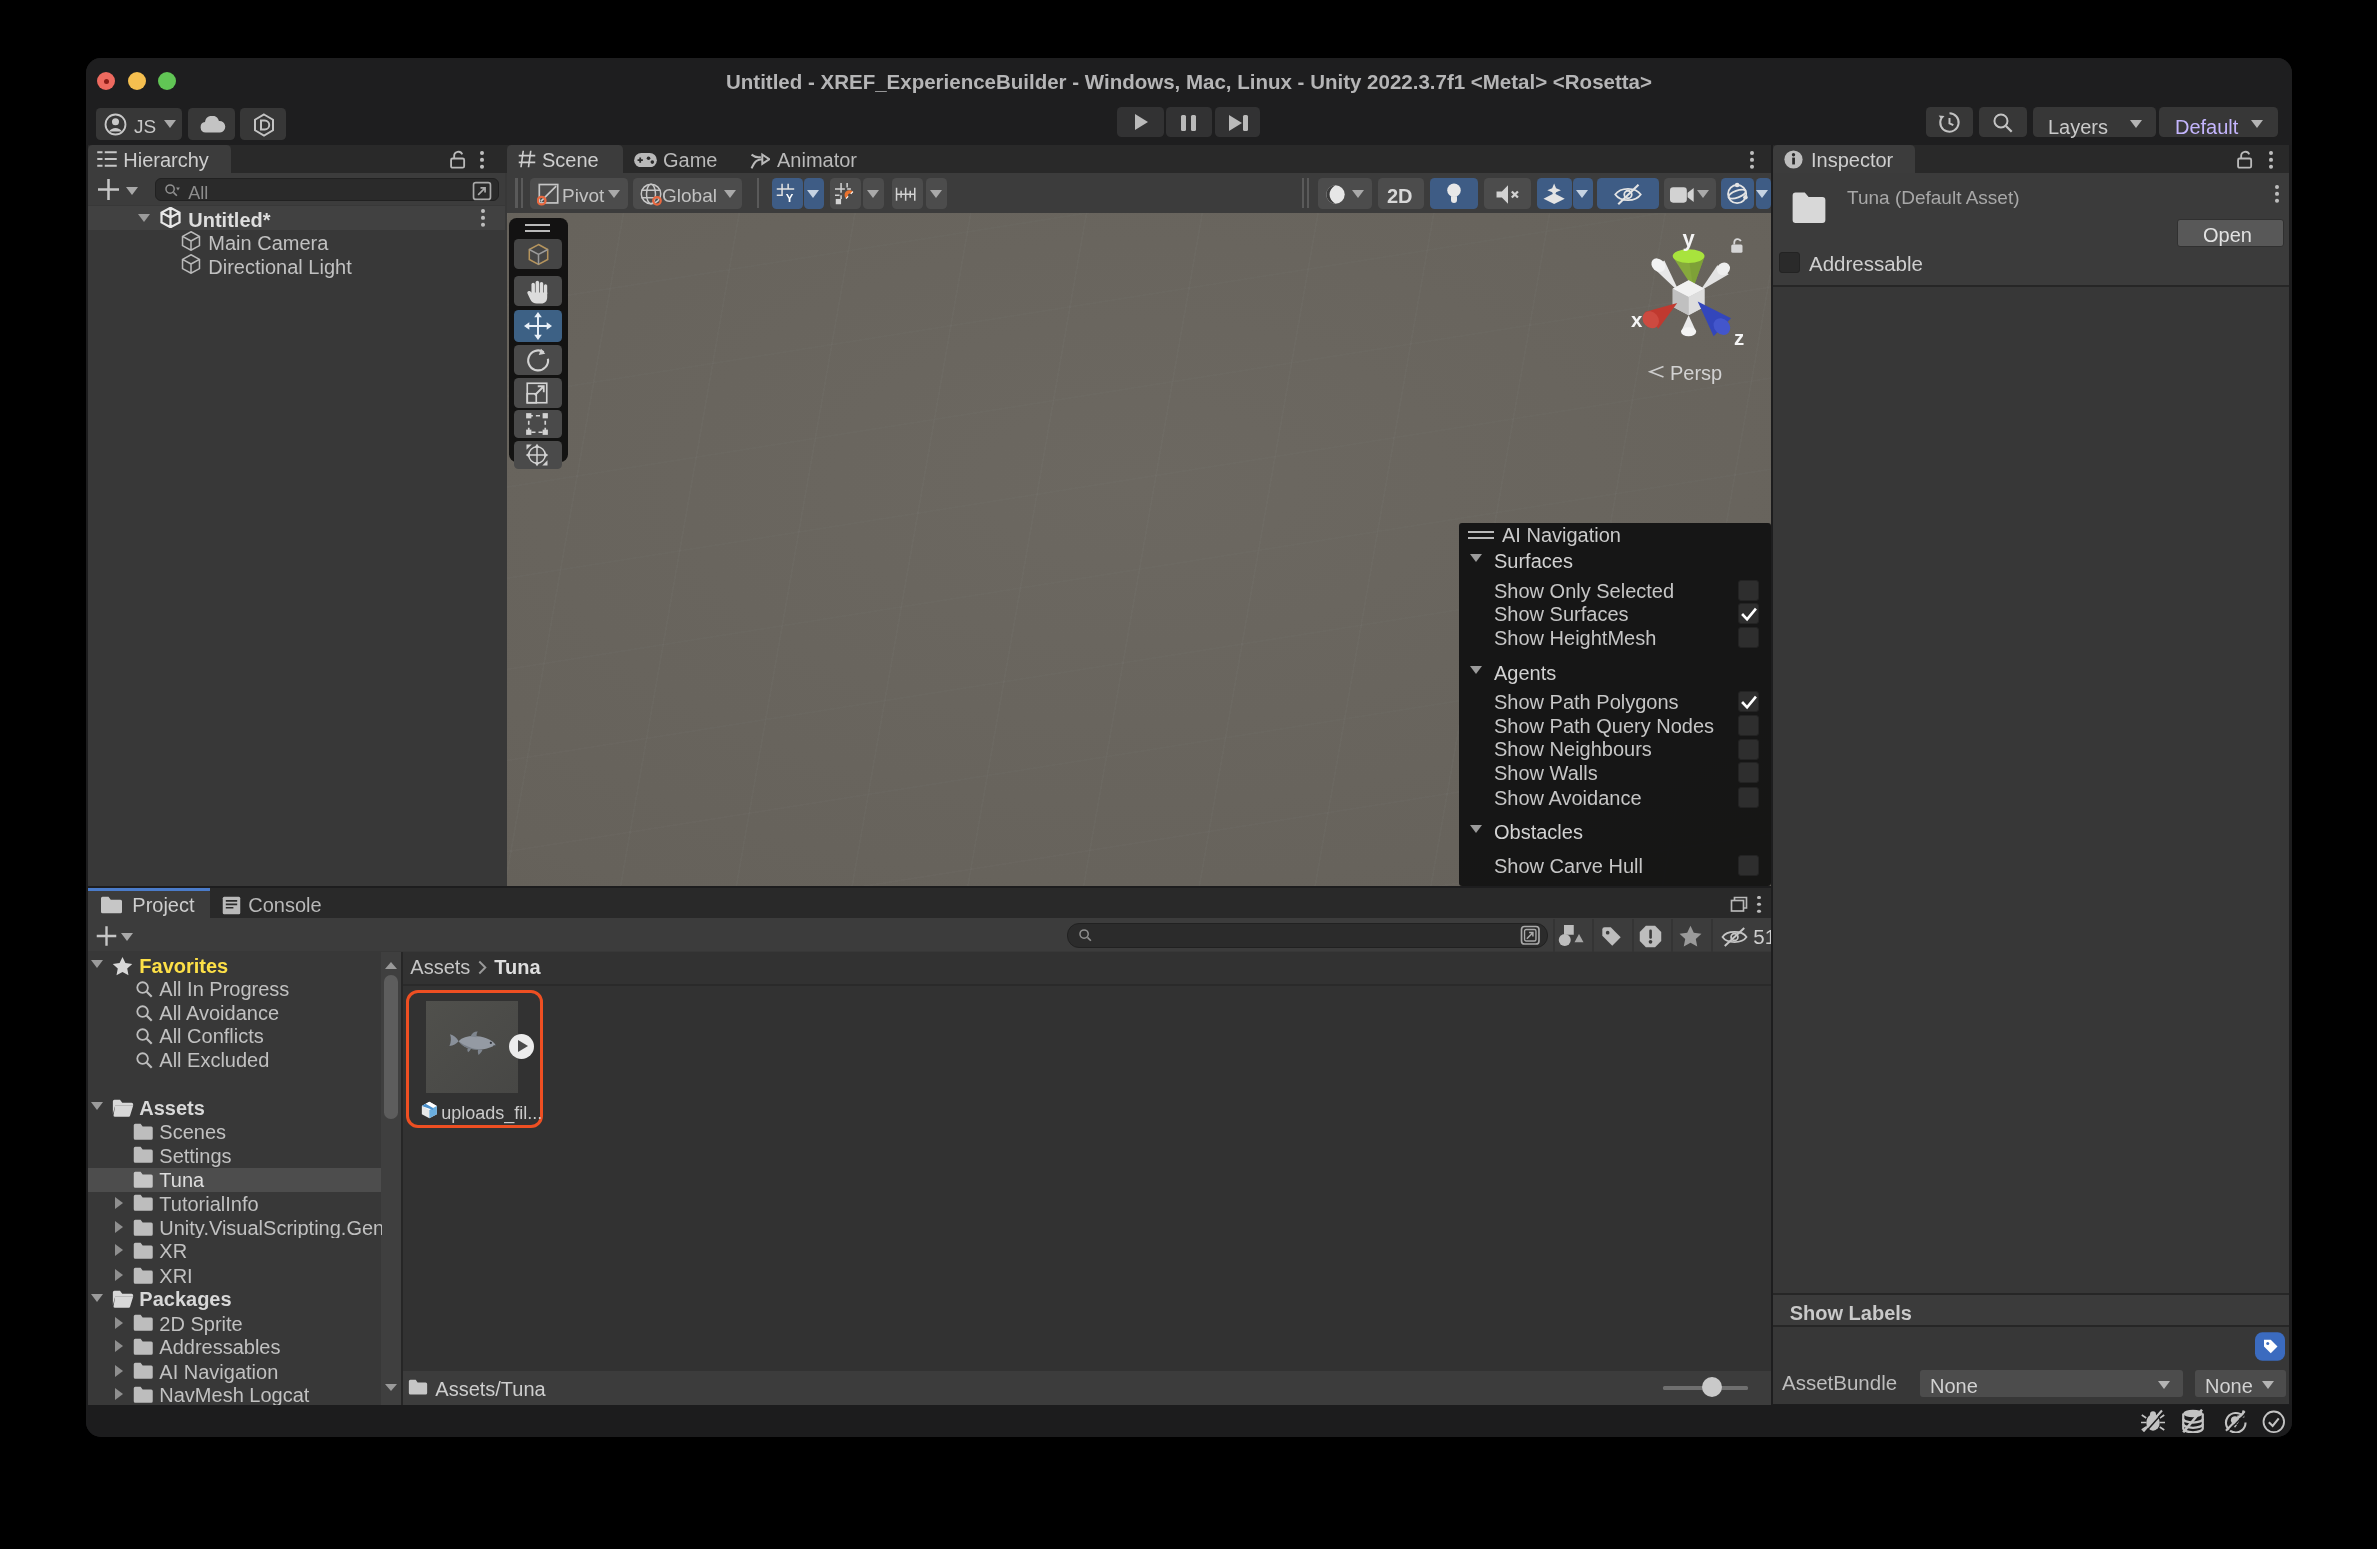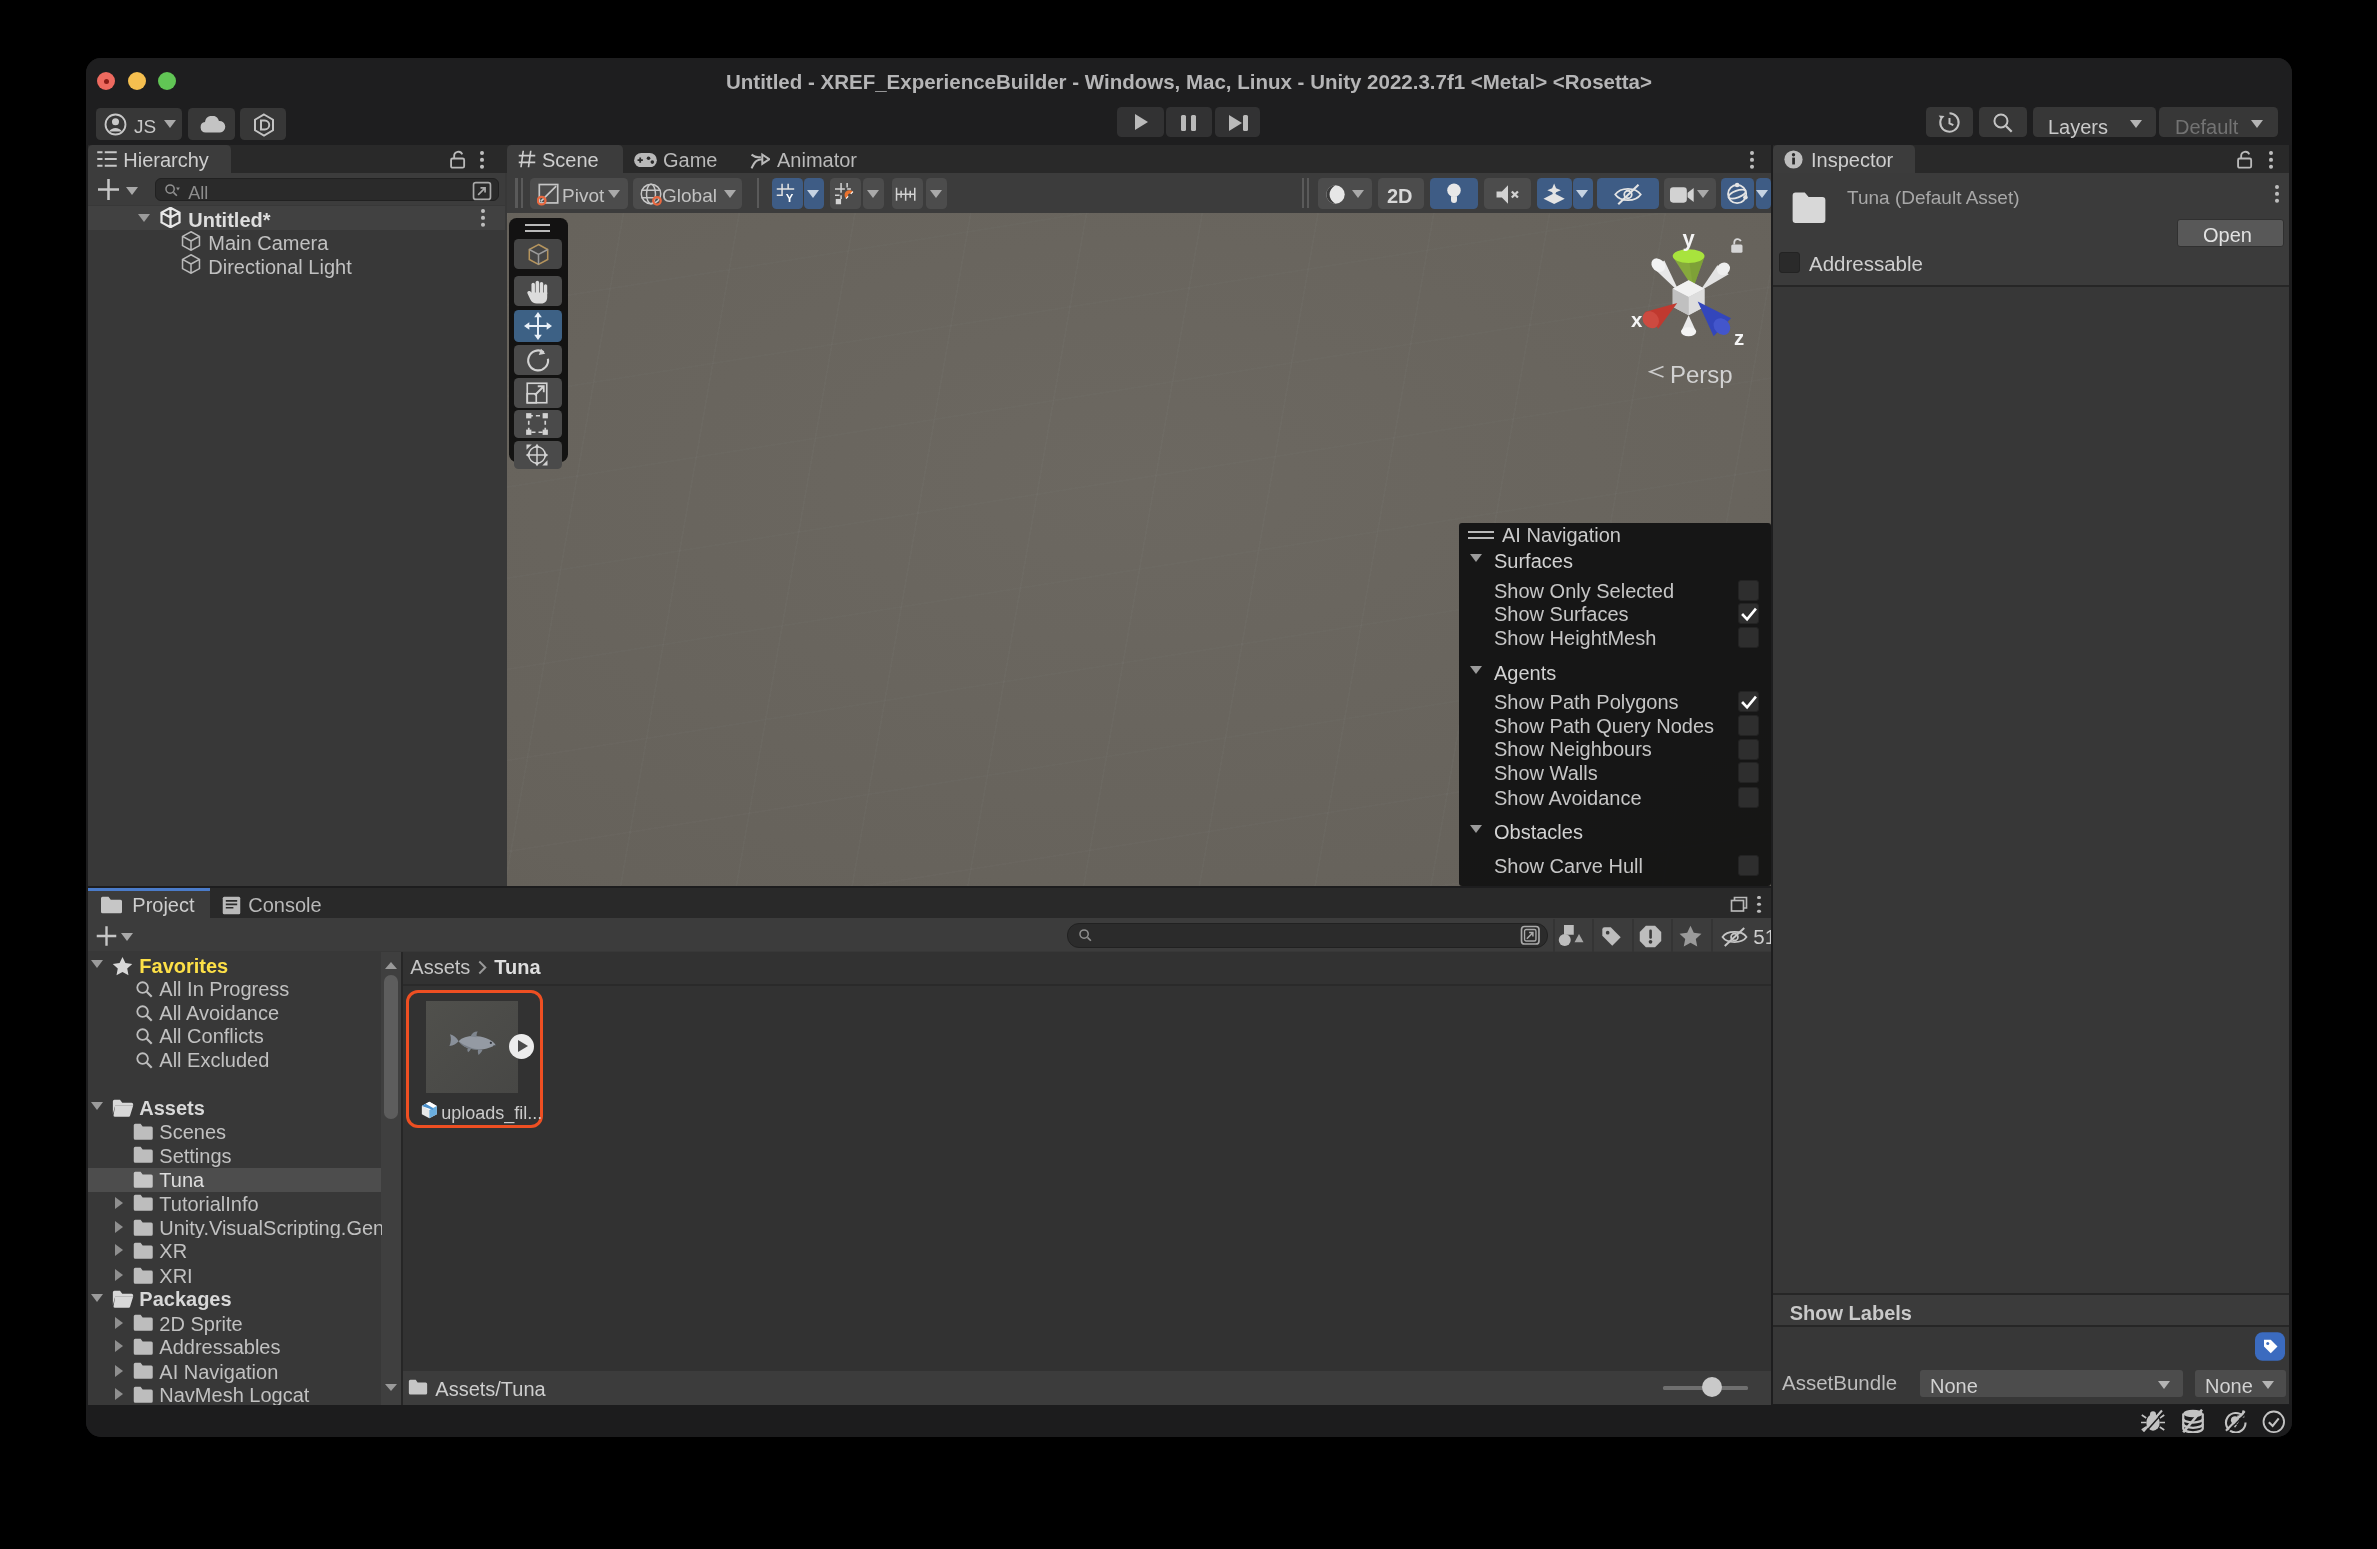--- a/index.html
+++ b/index.html
@@ -60,21 +60,21 @@
       <path d="M15 3 a12 12 0 1 1 -11 7" fill="none" stroke="#c3c3c3" stroke-width="2.6"></path>
       <path d="M1 6 L4.4 11.5 L8.5 6.5 Z" fill="#c3c3c3"></path>
       <path d="M15 9 V16 L20 18.5" fill="none" stroke="#c3c3c3" stroke-width="2.6"></path>
     </svg>
 <svg class="a" style="left:1905px;top:53px" width="23" height="23" viewBox="0 0 30 30">
       <circle cx="13" cy="13" r="8.5" fill="none" stroke="#c3c3c3" stroke-width="2.6"></circle>
       <path d="M19.5 19.5 L27 27" stroke="#c3c3c3" stroke-width="3"></path>
     </svg>
 <div class="t" style="left:1962px;top:59px;color:#cacaca">Layers</div>
 <div class="a tri-d" style="left:2044px;top:62px"></div>
-<div class="t" style="left:2089px;top:59px;color:#737373">Default</div>
+<div class="t" style="left:2089px;top:59px;color:#c4b5fd">Default</div>
 <div class="a tri-d" style="left:2165px;top:62px"></div>
 
 <div class="panel" id="hier" style="left:2.3px;top:87px;width:473px;height:741px">
  <div class="tabbar"></div>
  <div class="tab" style="left:0;width:143px"></div>
  <svg class="a" style="left:9px;top:5.3px" width="20" height="18" viewBox="0 0 26 24">
         <g stroke="#c6c6c6" stroke-width="2.4">
           <path d="M0 3 h7 M0 12 h7 M0 21 h7"></path>
           <path d="M10 3 h16 M10 12 h16 M10 21 h16"></path>
         </g>
@@ -345,21 +345,21 @@
   <path d="M92 106 L136 128 L113 152 Z" fill="#3346bb"></path>
         <ellipse cx="124" cy="139" rx="12" ry="10" transform="rotate(45 124 139)" fill="#4356cc"></ellipse>
   <text x="72" y="33" fill="#f4f4f4" font-size="29" font-weight="bold" font-family="Liberation Sans">y</text>
   <text x="4" y="140" fill="#f4f4f4" font-size="27" font-weight="bold" font-family="Liberation Sans">x</text>
   <text x="140" y="164" fill="#f4f4f4" font-size="27" font-weight="bold" font-family="Liberation Sans">z</text>
  </svg>
  <svg class="a" style="left:1222px;top:92px" width="18" height="18" viewBox="0 0 24 24">
         <rect x="3" y="10" width="15" height="11" rx="2" fill="#d6d6d6"></rect>
         <path d="M7 10 V7.5 a4.6 4.6 0 0 1 8.8-1.9" fill="none" stroke="#d6d6d6" stroke-width="2.4"></path>
       </svg>
- <div class="t" style="left:1163px;top:218px;color:#d2d2d2;font-size:24px">Persp</div>
+ <div class="t" style="left:1163px;top:218px;color:#d2d2d2;font-size:20px">Persp</div>
  <svg class="a" style="left:1140px;top:220px" width="18" height="13.7" viewBox="0 0 24 18">
         <path d="M22 2 L4 9 L22 16" fill="none" stroke="#cccccc" stroke-width="2.2"></path>
       </svg>
 
  <div class="a" style="left:952px;top:378px;width:312px;height:363px;background:#121212f2;border-radius:3px"></div>
  <div class="a" style="left:961px;top:386px;width:26px;height:2.3px;background:#b9b9b9"></div>
  <div class="a" style="left:961px;top:392px;width:26px;height:2.3px;background:#b9b9b9"></div>
  <div class="t" style="left:995px;top:380px;color:#cacaca">AI Navigation</div>
  <div class="a tri-d" style="left:963px;top:409px;border-top-color:#9b9b9b"></div>
  <div class="t" style="left:987px;top:406px;color:#d2d2d2">Surfaces</div>

